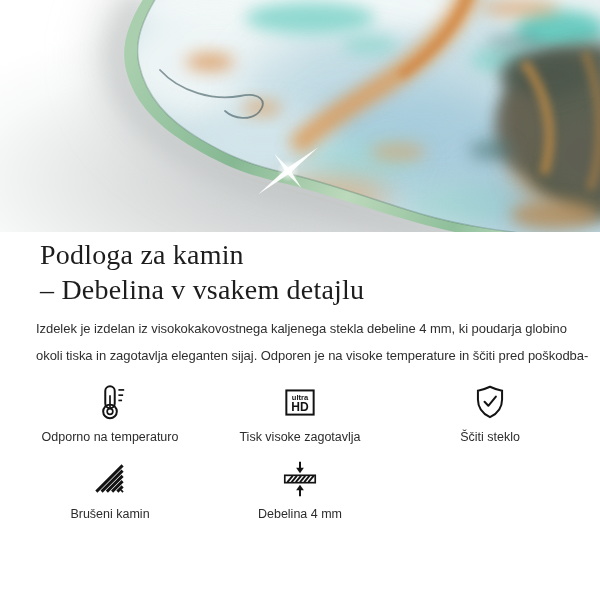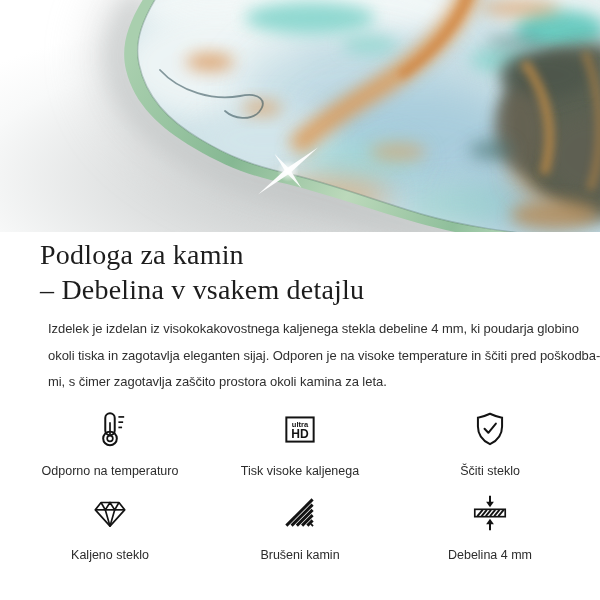--- a/index.html
+++ b/index.html
@@ -15,40 +15,40 @@
   .heading {
     margin: 5px 38px 0 40px;
     font-family: "Liberation Serif", "DejaVu Serif", serif;
     font-weight: 400;
     font-size: 28px;
     line-height: 35px;
     color: #1d1d1d;
     letter-spacing: 0.2px;
   }
   .description {
-    margin: 9px 0 0 48px;
+    margin: 9px 0 0 36px;
     font-size: 13px;
     line-height: 26.5px;
     color: #2f2f2f;
     letter-spacing: -0.05px;
   }
   .description .line { white-space: nowrap; }
   .features {
     margin: 12px 0 0 15px;
     display: grid;
     grid-template-columns: 190px 190px 190px;
     row-gap: 14px;
   }
   .feature {
     display: flex; flex-direction: column; align-items: center;
   }
   .feature .icon-box { width: 42px; height: 42px; text-align: center; }
   .feature svg { width: 42px; height: 42px; display: block; }
   .feature .label {
-    margin-top: 14px;
+    margin-top: 7px;
     font-size: 12.5px;
     color: #2c2c2c;
     text-align: center;
   }
   .ic { stroke: #131313; fill: none; stroke-width: 1.9; }
   .ic-thin { stroke: #131313; fill: none; stroke-width: 1.6; }
   .ic-fill { fill: #131313; stroke: none; }
   .badge-top { font: 600 7.2px "Liberation Sans", sans-serif; fill: #131313; }
   .badge-bottom { font: 700 11.5px "Liberation Sans", sans-serif; fill: #131313; }
 </style>
@@ -149,21 +149,20 @@
   </svg>
 
   <h1 class="heading">
     <span>Podloga za kamin</span><br>
     <span>– Debelina v vsakem detajlu</span>
   </h1>
 
   <div class="description">
     <div class="line">Izdelek je izdelan iz visokokakovostnega kaljenega stekla debeline 4 mm, ki poudarja globino</div>
     <div class="line">okoli tiska in zagotavlja eleganten sijaj. Odporen je na visoke temperature in ščiti pred poškodba-</div>
-    <div class="line">mi, s čimer zagotavlja zaščito prostora okoli kamina za leta.</div>
   </div>
 
   <div class="features">
 
     <div class="feature">
       <div class="icon-box">
         <svg viewBox="0 0 40 40">
           <rect class="ic" x="15.5" y="5" width="9" height="21" rx="4.5"></rect>
           <circle class="ic" cx="20" cy="29" r="6.5"></circle>
           <circle class="ic-thin" cx="20" cy="29" r="2.7"></circle>
@@ -177,44 +176,33 @@
     </div>
 
     <div class="feature">
       <div class="icon-box">
         <svg viewBox="0 0 40 40">
           <rect class="ic" x="7" y="9" width="26" height="23"></rect>
           <text class="badge-top" x="20" y="18.2" text-anchor="middle">ultra</text>
           <text class="badge-bottom" x="20" y="29" text-anchor="middle">HD</text>
         </svg>
       </div>
-      <div class="label">Tisk visoke kaljenega</div>
+      <div class="label">Tisk visoke zagotavlja</div>
     </div>
 
     <div class="feature">
       <div class="icon-box">
         <svg viewBox="0 0 40 40">
           <path class="ic" d="M20,5.5 C24,7.4 27.8,8.6 31.5,9.2 L31.5,17.5 C31.5,25.4 27,31 20,34.5 C13,31 8.5,25.4 8.5,17.5 L8.5,9.2 C12.2,8.6 16,7.4 20,5.5 Z"></path>
           <polyline class="ic" points="14.8,19.8 18.4,23.6 25.6,14.8" stroke-linecap="round" stroke-linejoin="round"></polyline>
         </svg>
       </div>
       <div class="label">Ščiti steklo</div>
     </div>
 
-    <div class="feature">
-      <div class="icon-box">
-        <svg viewBox="0 0 40 40">
-          <path class="ic-thin" d="M11.5,10 L28.5,10 L34,17 L20,32.5 L6,17 Z" stroke-linejoin="round"></path>
-          <line class="ic-thin" x1="6" y1="17" x2="34" y2="17"></line>
-          <path class="ic-thin" d="M11.5,10 L15.5,17 L20,10 L24.5,17 L28.5,10" stroke-linejoin="round"></path>
-          <path class="ic-thin" d="M15.5,17 L20,32.5 L24.5,17" stroke-linejoin="round"></path>
-        </svg>
-      </div>
-      <div class="label">Kaljeno steklo</div>
-    </div>
 
     <div class="feature">
       <div class="icon-box">
         <svg viewBox="0 0 40 40">
           <g stroke="#131313" stroke-width="2.8">
             <line x1="7" y1="32" x2="32" y2="7"></line>
             <line x1="12" y1="32" x2="32" y2="12"></line>
             <line x1="17" y1="32" x2="32" y2="17"></line>
             <line x1="22" y1="32" x2="32" y2="22"></line>
             <line x1="27" y1="32" x2="32" y2="27"></line>

